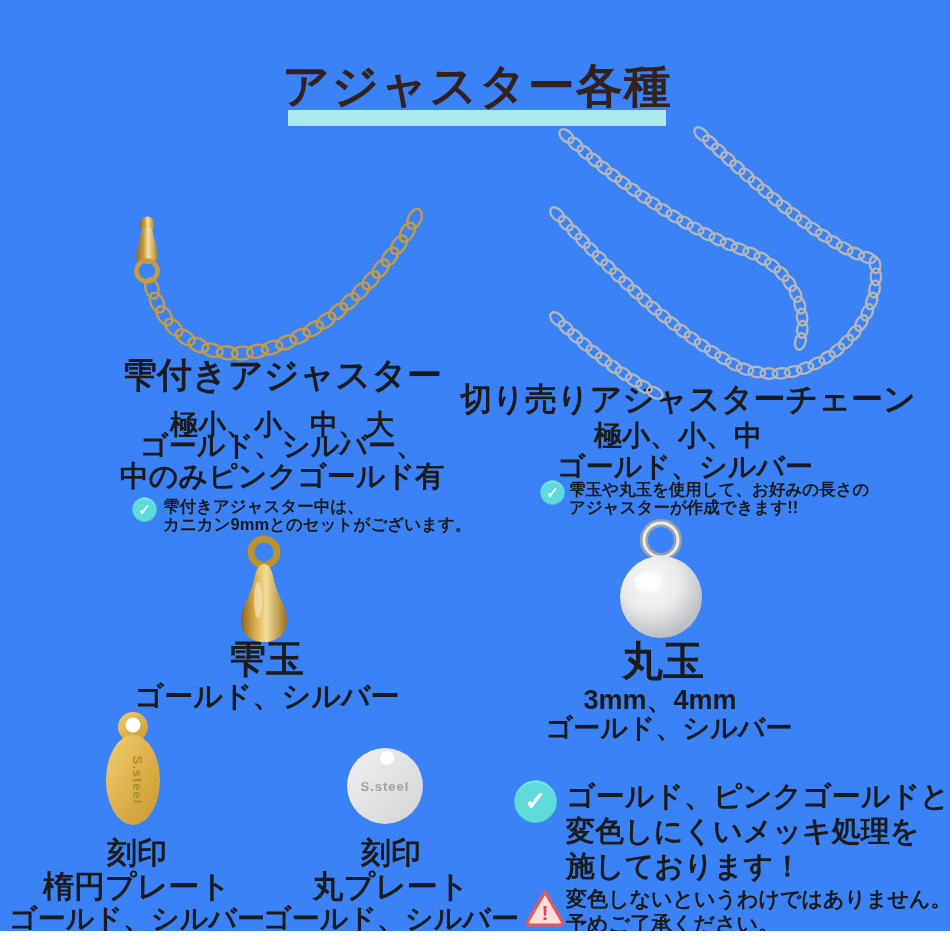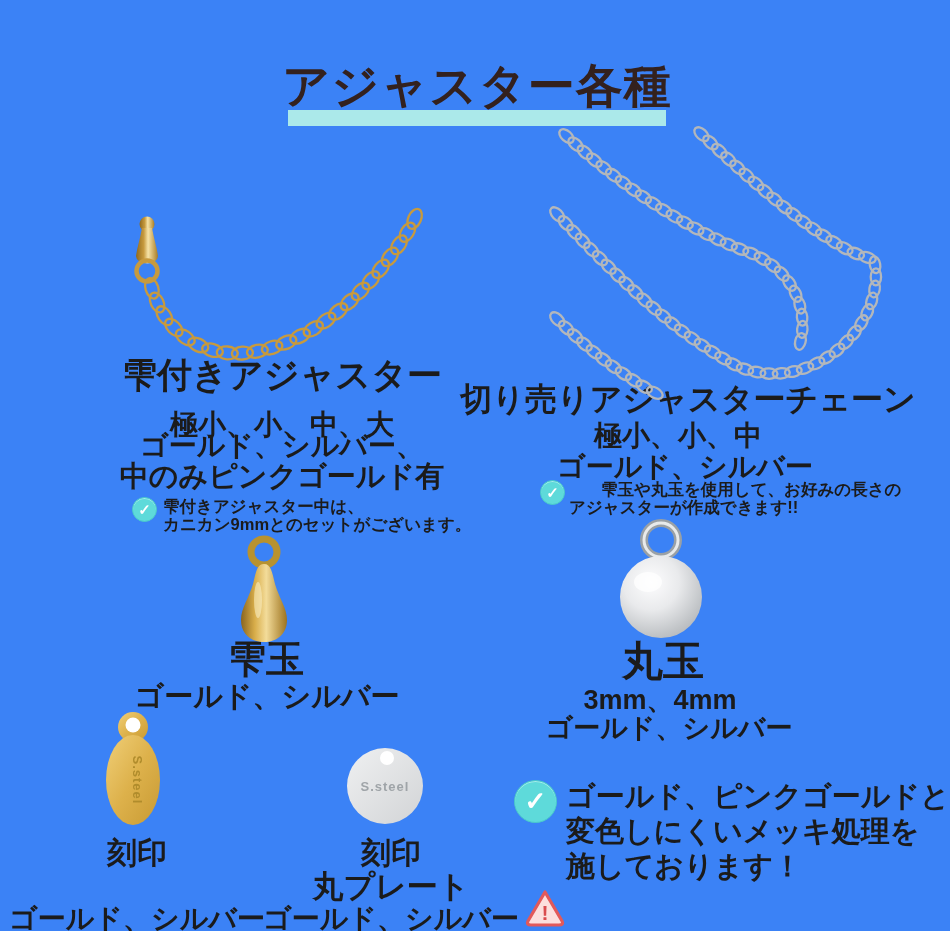--- a/index.html
+++ b/index.html
@@ -240,42 +240,47 @@
   <div class="t c sub" style="left:282px;top:431px;">ゴールド、シルバー、</div>
   <div class="t c sub2" style="left:282px;top:461px;">中のみピンクゴールド有</div>
   <div class="check-icon check-sm" style="left:132px;top:497px;">✓</div>
   <div class="t small-note" style="left:163px;top:497px;">雫付きアジャスター中は、</div>
   <div class="t small-note" style="left:163px;top:515px;">カニカン9mmとのセットがございます。</div>
 
   <div class="t c h-md" style="left:688px;top:382px;">切り売りアジャスターチェーン</div>
   <div class="t c sub" style="left:678px;top:421px;text-align:center;">極小、小、中</div>
   <div class="t c sub" style="left:685px;top:452px;">ゴールド、シルバー</div>
   <div class="check-icon check-sm" style="left:540px;top:480px;">✓</div>
-  <div class="t small-note" style="left:569px;top:480px;margin-left:32px;">雫玉や丸玉を使用して、お好みの長さの</div>
+  <div class="t small-note" style="left:569px;top:480px;">雫玉や丸玉を使用して、お好みの長さの</div>
   <div class="t small-note" style="left:569px;top:498px;">アジャスターが作成できます!!</div>
 
   <div class="t c h-item" style="left:266px;top:639px;">雫玉</div>
   <div class="t c sub2" style="left:267px;top:681px;">ゴールド、シルバー</div>
 
   <div class="t c h-item" style="left:663px;top:639px;font-size:41px;text-align:center;">丸玉</div>
   <div class="t c" style="left:660px;top:686px;font-size:27px;font-weight:700;">3mm、4mm</div>
   <div class="t c" style="left:669px;top:714px;font-size:27px;font-weight:600;">ゴールド、シルバー</div>
 
   <div class="t c" style="left:137px;top:836px;font-size:30px;font-weight:600;">刻印</div>
+  <div class="t c" style="left:137px;top:870px;font-size:31px;font-weight:600;">楕円プレート</div>
   <div class="t c" style="left:137px;top:904px;font-size:28px;font-weight:600;">ゴールド、シルバー</div>
 
   <div class="t c" style="left:391px;top:836px;font-size:30px;font-weight:600;">刻印</div>
   <div class="t c" style="left:391px;top:870px;font-size:31px;font-weight:600;">丸プレート</div>
   <div class="t c" style="left:391px;top:904px;font-size:28px;font-weight:600;">ゴールド、シルバー</div>
 
   <div class="check-icon check-lg" style="left:514px;top:780px;">✓</div>
   <div class="t plating-note" style="left:566px;top:779px;">
     <span>ゴールド、ピンクゴールドともに</span>
     <span>変色しにくいメッキ処理を</span>
     <span>施しております！</span>
   </div>
 
   <svg class="warn-svg" style="left:524px;top:888px;" width="42" height="40" viewBox="0 0 42 40">
     <path d="M21 4 L38 33 Q40 37 35 37 L7 37 Q2 37 4 33 Z" fill="#fcdfdd" stroke="#e2595a" stroke-width="3.2" stroke-linejoin="round"></path>
     <text x="21" y="32" text-anchor="middle" font-size="21" font-weight="bold" fill="#d94b4e">!</text>
   </svg>
+  <div class="t warning-note" style="left:566px;top:886px;">
+    <span>変色しないというわけではありません。</span>
+    <span>予めご了承ください。</span>
+  </div>
 
 </div>
 
 </body></html>

